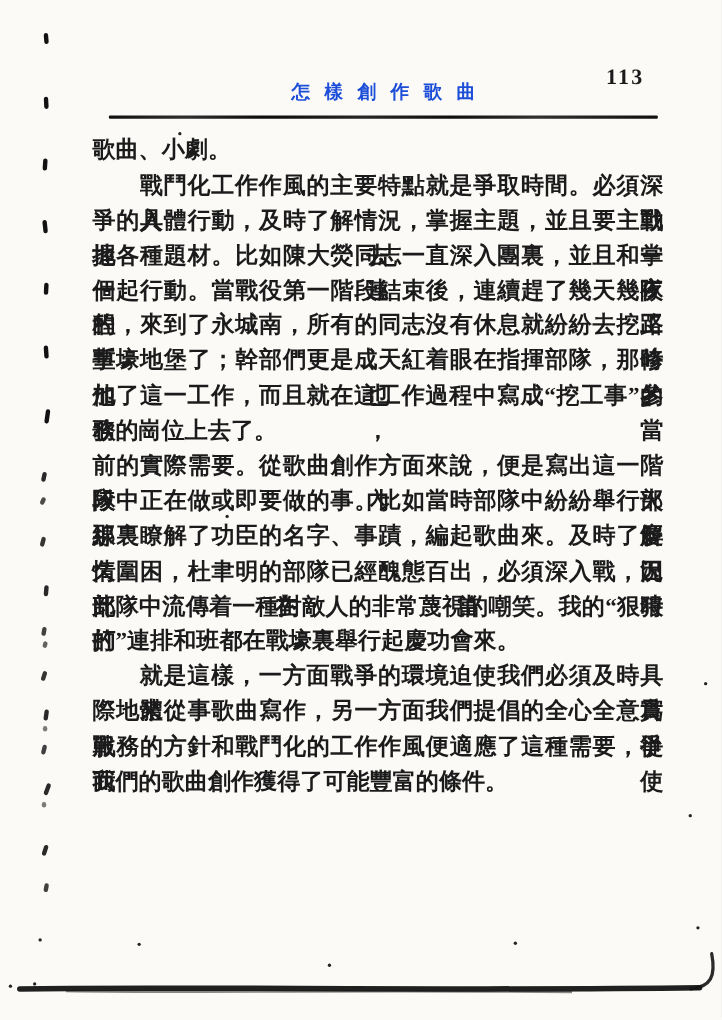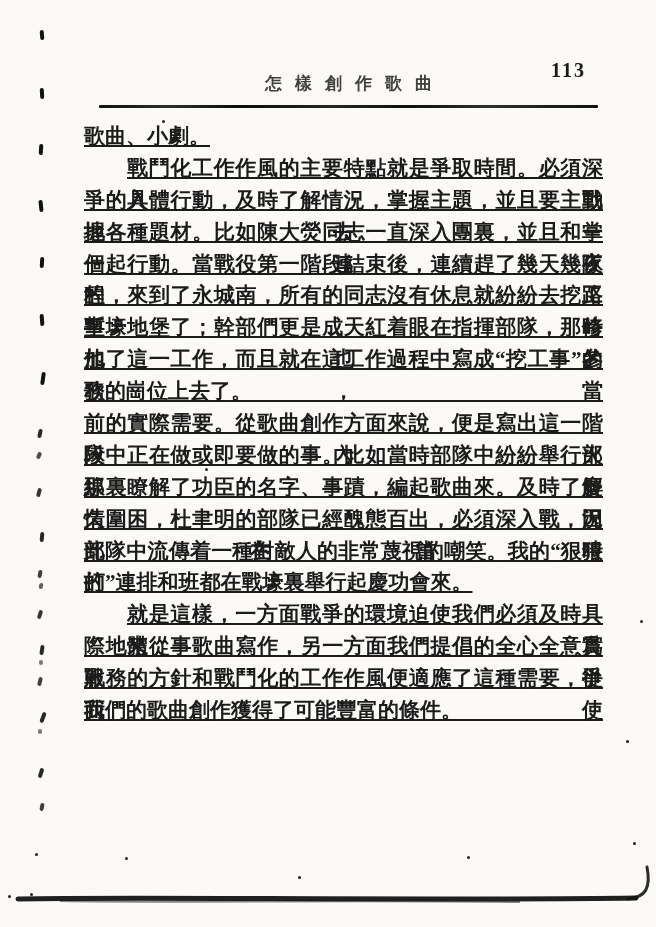--- a/index.html
+++ b/index.html
@@ -15,21 +15,21 @@
   }
   
   .runhead{
     position:absolute;top:72px;left:100px;width:497px;height:26px;
     text-align:center;
   }
   .runhead .title{
     display:inline-block;
     font-size:17px;font-weight:700;
     letter-spacing:13px;text-indent:13px;
-    color:#404040;
+    color:#1d4ed8;
   }
   .pagenum{
     position:absolute;top:59px;left:551px;
     font-size:20px;font-weight:700;letter-spacing:2px;color:#1a1a1a;
     font-family:"Liberation Serif","DejaVu Serif",serif;
   }
   .headrule{
     position:absolute;top:105px;left:99px;width:499px;height:3px;
     background:linear-gradient(90deg,#101010 0%,#2e2e2e 14%,#0c0c0c 28%,#262626 47%,#0e0e0e 62%,#303030 78%,#101010 100%);
     border-radius:1px;
@@ -38,21 +38,21 @@
   .bodytext{
     position:absolute;top:121px;left:84px;width:519px;
     font-size:21px;line-height:31.9px;font-weight:600;
     color:#1b1b1b;
     text-justify:inter-character;
   }
   .line{
     text-align:justify;
     text-align-last:justify;
     white-space:nowrap0;
-    height:31.9px;overflow:visible;text-decoration:underline;
+    height:31.9px;overflow:visible;
   }
   .line.flush{text-align:left;text-align-last:left;}
   .line.ind{padding-left:43px;}
   
   .mark{
     position:absolute;width:4px;background:#121212;border-radius:2px;
   }
   .speck{
     position:absolute;width:3px;height:3px;background:#222;border-radius:50%;
   }

